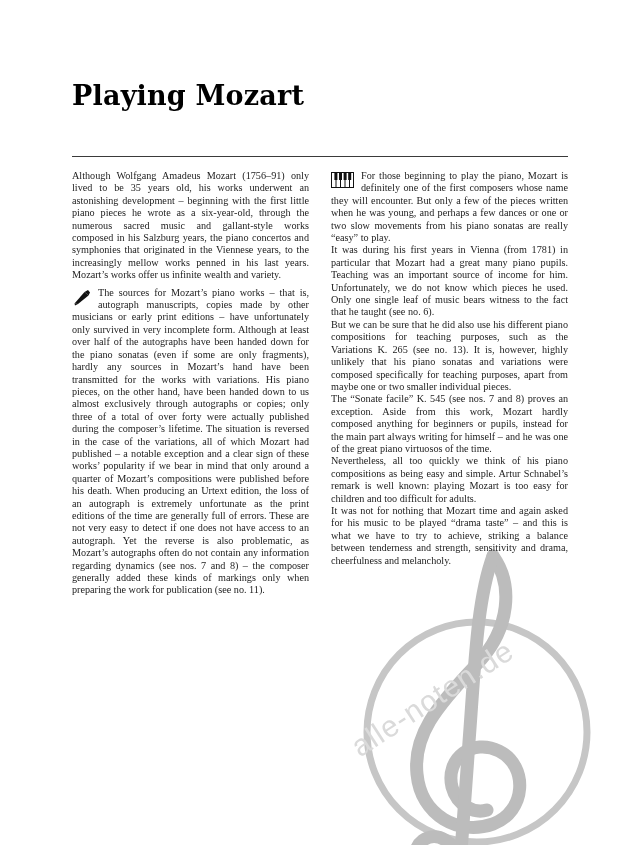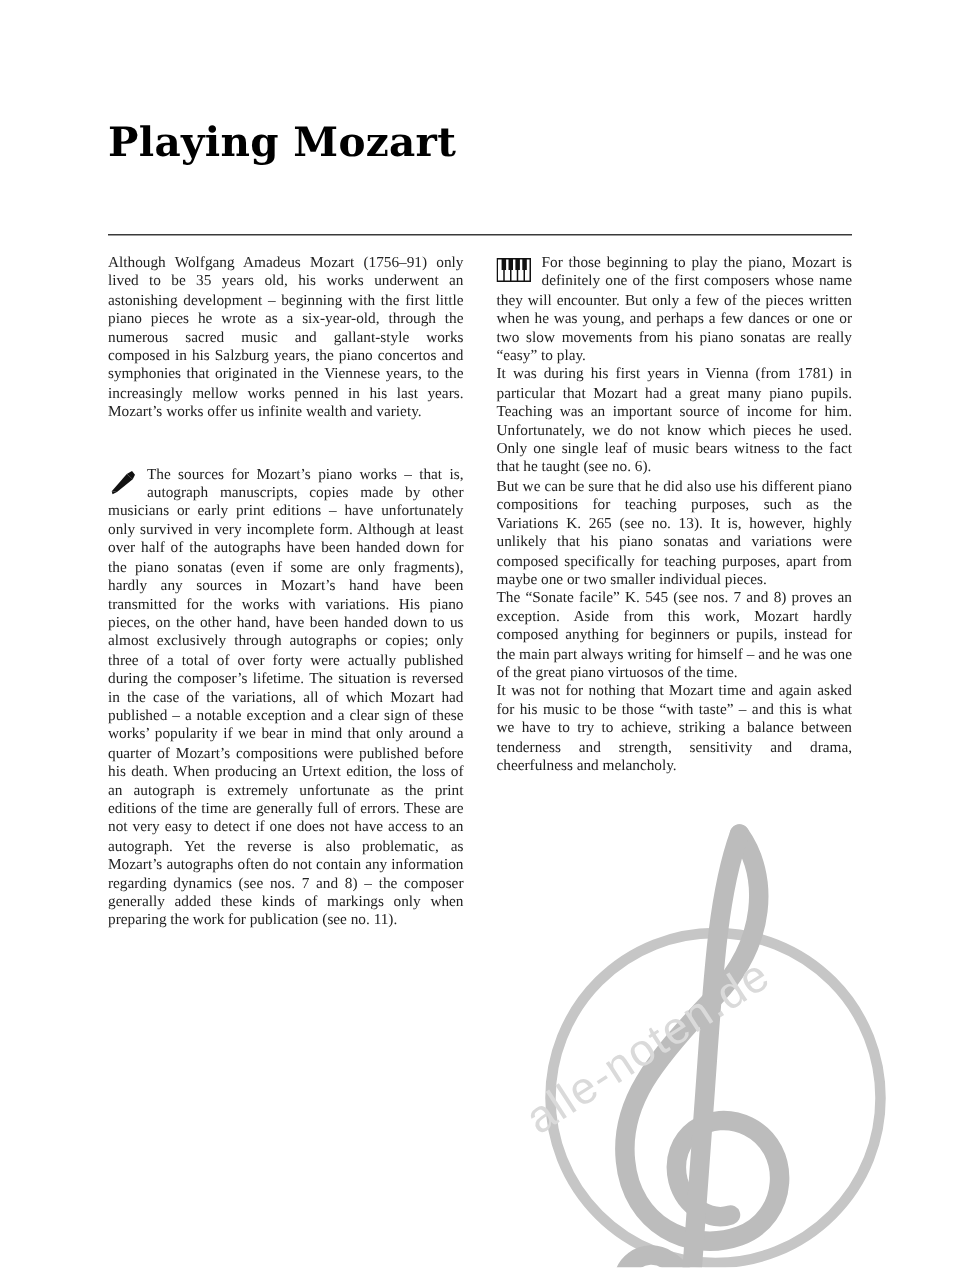--- a/index.html
+++ b/index.html
@@ -35,21 +35,21 @@
     gap:22px;
   }
   .col{
     flex:1;
     font-size:10.2px;
     line-height:12.4px;
     text-align:justify;
     color:#222;
   }
   .col p{margin:0;}
-  .col p.gap-after{margin-bottom:29px;}
+  .col p.gap-after{margin-bottom:5px;}
   .para-icon{
     float:left;
     margin:2px 7px 0 0;
     line-height:0;
   }
   
   .watermark{
     position:absolute;
     z-index:1;
     left:325px;
@@ -132,19 +132,22 @@
         <p>
           <span>It was during his first years in Vienna (from 1781) in particular that Mozart had a great many piano pupils. Teaching was an important source of income for him. Unfortunately, we do not know which pieces he used. Only one single leaf of music bears witness to the fact that he taught (see no. 6).</span>
         </p>
         <p>
           <span>But we can be sure that he did also use his different piano compositions for teaching purposes, such as the Variations K. 265 (see no. 13). It is, however, highly unlikely that his piano sonatas and variations were composed specifically for teaching purposes, apart from maybe one or two smaller individual pieces.</span>
         </p>
         <p>
           <span>The “Sonate facile” K. 545 (see nos. 7 and 8) proves an exception. Aside from this work, Mozart hardly composed anything for beginners or pupils, instead for the main part always writing for himself – and he was one of the great piano virtuosos of the time.</span>
         </p>
         <p>
-          <span>It was not for nothing that Mozart time and again asked for his music to be those “with taste” – and this is what we have to try to achieve, striking a balance between tenderness and strength, sensitivity and drama, cheerfulness and melancholy.</span>
+          <span>Nevertheless, all too quickly we think of his piano compositions as being easy and simple. Artur Schnabel’s remark is well known: playing Mozart is too easy for children and too difficult for adults.</span>
+        </p>
+        <p>
+          <span>It was not for nothing that Mozart time and again asked for his music to be played “drama taste” – and this is what we have to try to achieve, striking a balance between tenderness and strength, sensitivity and drama, cheerfulness and melancholy.</span>
         </p>
       </div>
 
     </div>
   </div>
 </div>
 
 </body></html>

